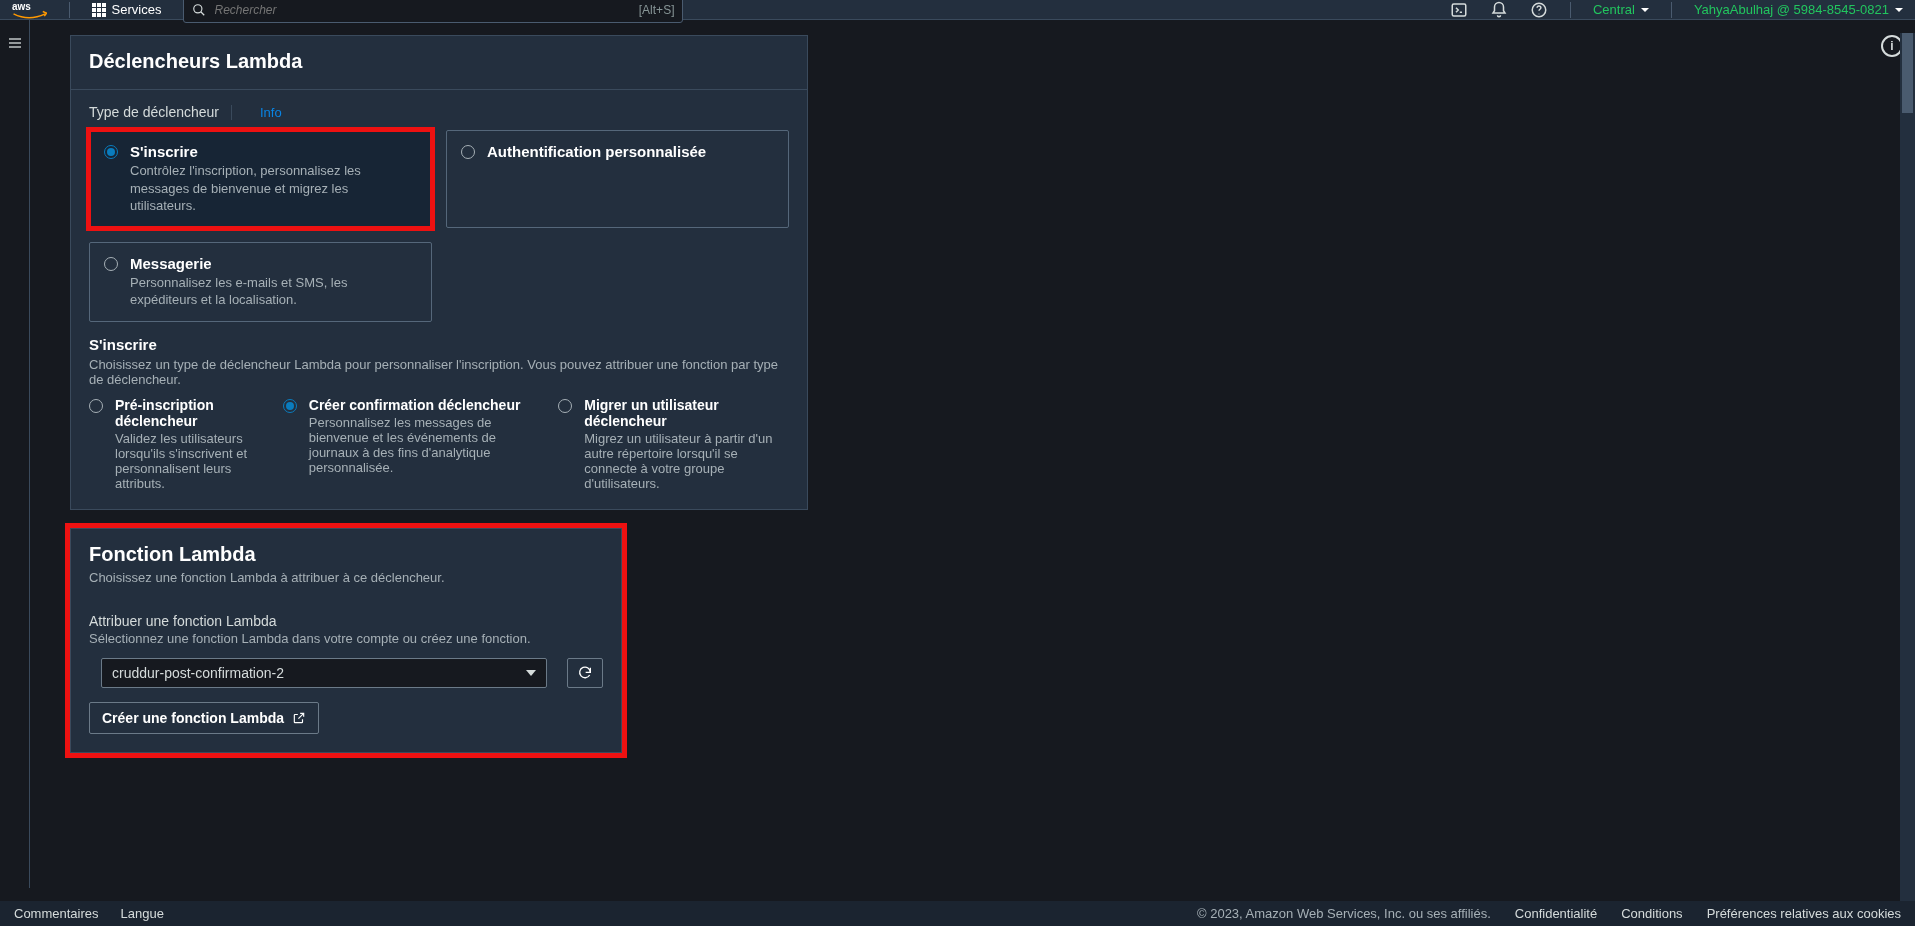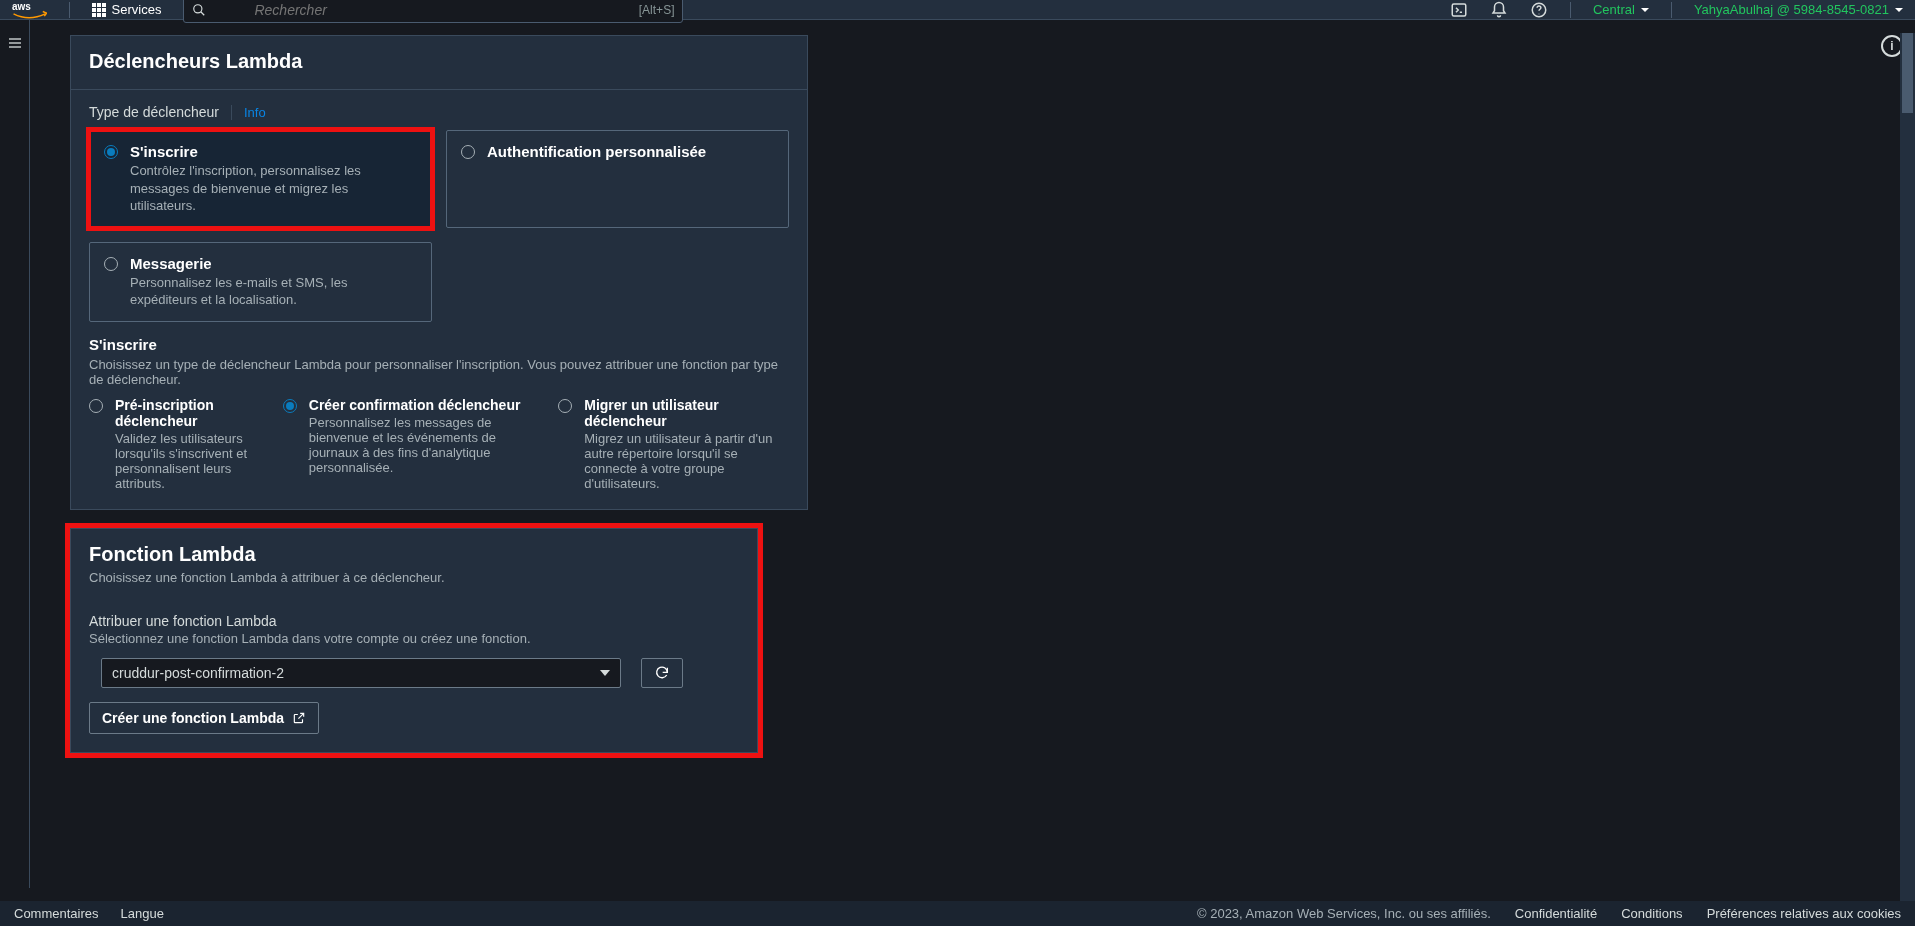--- a/index.html
+++ b/index.html
@@ -6,41 +6,41 @@
   html, body { width: 1915px; height: 926px; background: #16191f; color: #d5dbdb; font-family: "Amazon Ember", "Helvetica Neue", Arial, sans-serif; font-size: 14px; overflow: hidden; }
   
   .header { display: flex; align-items: center; height: 20px; background: #232f3e; border-bottom: 1px solid #3a4a5c; padding: 0 12px; gap: 22px; }
   .aws-logo { display: flex; align-items: center; font-weight: 700; color: #fff; font-size: 15px; }
   .aws-logo svg { height: 20px; }
   .vdiv { width: 1px; height: 16px; background: #4a5b6f; }
   .services-btn { display: flex; align-items: center; gap: 6px; color: #fff; font-size: 13px; cursor: pointer; }
   .grid-icon { display: grid; grid-template-columns: repeat(3,4px); grid-auto-rows: 4px; gap: 1px; }
   .grid-icon span { background: #fff; width: 4px; height: 4px; }
   .search-wrap { display: flex; align-items: center; border: 1px solid #4a5b6f; border-radius: 3px; background: #16191f; height: 27px; width: 500px; padding: 0 8px; gap: 8px; }
-  .search-wrap input { flex: 1; background: transparent; border: none; outline: none; color: #d5dbdb; font-style: italic; font-size: 14px; margin-left: 40px; }
+  .search-wrap input { flex: 1; background: transparent; border: none; outline: none; color: #d5dbdb; font-style: italic; font-size: 12px; }
   .shortcut { color: #879596; font-size: 12px; }
   .header-right { margin-left: auto; display: flex; align-items: center; gap: 22px; }
   .hicon { color: #d5dbdb; display: flex; align-items: center; justify-content: center; cursor: pointer; }
   .hicon svg { width: 18px; height: 18px; stroke: #d5dbdb; fill: none; stroke-width: 2; }
   .region-btn, .account-btn { display: flex; align-items: center; gap: 6px; color: #22c55e; font-size: 13px; cursor: pointer; }
   .caret { width: 0; height: 0; border-left: 4px solid transparent; border-right: 4px solid transparent; border-top: 4px solid #fff; }
   
   .shell { display: flex; height: calc(926px - 33px - 25px); }
   .burger-rail { width: 30px; border-right: 1px solid #3a4a5c; display: flex; align-items: flex-start; justify-content: center; padding-top: 15px; }
   .burger-rail svg { width: 16px; height: 16px; stroke: #d5dbdb; fill: none; stroke-width: 2; cursor: pointer; }
   .main-area { flex: 1; position: relative; overflow: auto; padding: 15px 20px 20px 40px; }
   .info-bubble { position: absolute; right: 12px; top: 15px; width: 22px; height: 22px; border: 2px solid #d5dbdb; border-radius: 50%; display: flex; align-items: center; justify-content: center; font-size: 12px; font-weight: bold; color: #d5dbdb; cursor: pointer; }
   .panel { width: 738px; background: #232f3e; border: 1px solid #3a4a5c; border-radius: 0; margin-bottom: 18px; }
   .panel-header { padding: 14px 18px 16px; border-bottom: 1px solid #3a4a5c; }
   .panel-title { color: #fff; font-size: 20px; font-weight: 700; }
   .panel-subtitle { color: #a6b0b6; font-size: 13px; margin-top: 4px; }
   .panel-body { padding: 0 18px 18px; }
   .section-label-row { display: flex; align-items: center; gap: 12px; padding: 14px 0 10px; }
   .section-label { color: #d5dbdb; font-size: 14px; }
-  .info-link { color: #0984e3; font-size: 13px; cursor: pointer; border-left: 1px solid #3a4a5c; padding-left: 12px; }
+  .info-link { color: #0984e3; font-size: 13px; cursor: pointer; border-left: 1px solid #3a4a5c; padding-left: 28px; }
   .trigger-grid { display: grid; grid-template-columns: 1fr 1fr; gap: 14px; }
   .trigger-card { border: 1px solid #55677a; border-radius: 2px; padding: 12px 14px; display: flex; gap: 12px; cursor: pointer; background: #232f3e; }
   .trigger-card.selected { border: 1px solid #0a7cbd; background: #172535; }
   .radio { width: 14px; height: 14px; border: 1px solid #a6b0b6; border-radius: 50%; flex: none; position: relative; margin-top: 2px; }
   .radio.checked::after { content: ""; position: absolute; left: 2px; top: 2px; width: 8px; height: 8px; background: #0a7cbd; border-radius: 50%; }
   .radio.checked { border-color: #0a7cbd; }
   .trigger-card .card-title { color: #fff; font-weight: 600; font-size: 15px; }
   .trigger-card .card-desc { color: #a6b0b6; font-size: 13px; margin-top: 2px; line-height: 1.35; }
   .highlight-red { outline: 5px solid #e11; outline-offset: -2px; border-radius: 0; }
   .highlight-red-lg { outline: 5px solid #e11; outline-offset: 0; }
@@ -207,21 +207,21 @@
               <div>
                 <div class="lbl">Migrer un utilisateur déclencheur</div>
                 <div class="desc">Migrez un utilisateur à partir d'un autre répertoire lorsqu'il se connecte à votre groupe d'utilisateurs.</div>
               </div>
             </div>
           </div>
         </div>
       </div>
     </div>
 
-    <div class="panel panel2 highlight-red-lg" style="width:688px">
+    <div class="panel panel2 highlight-red-lg" style="width:552px">
       <div class="panel-body">
         <div class="panel-title">Fonction Lambda</div>
         <div class="panel-subtitle">Choisissez une fonction Lambda à attribuer à ce déclencheur.</div>
 
         <div style="height:22px"></div>
         <div class="field-label">Attribuer une fonction Lambda</div>
         <div class="field-desc">Sélectionnez une fonction Lambda dans votre compte ou créez une fonction.</div>
 
         <div class="select-row">
           <div class="select-box">

